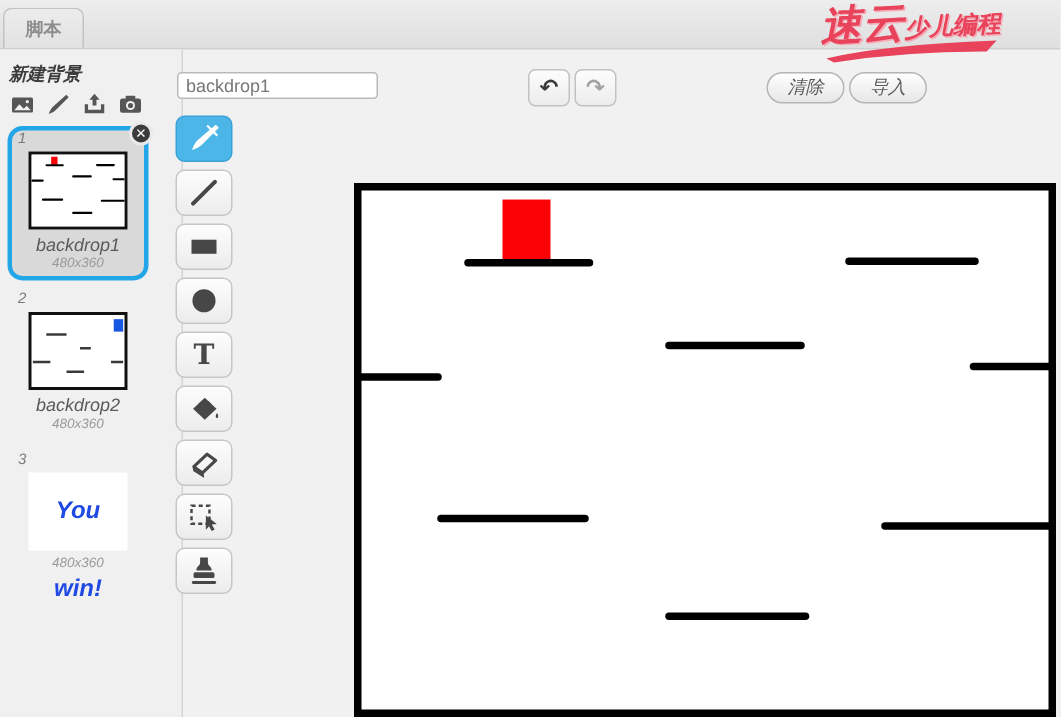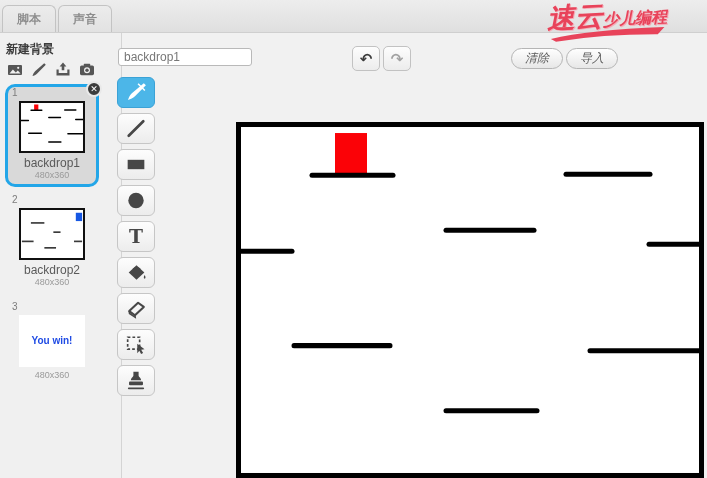--- a/index.html
+++ b/index.html
@@ -19,37 +19,37 @@
   
   .logo { position:absolute; left:536px; top:2px; width:142px; text-align:center;
           transform:rotate(-3deg); color:#e8435a; line-height:1;
           text-shadow:1px 1px 0 #f6aab6; white-space:nowrap; pointer-events:none; }
   .logo .p1 { font-family:"Liberation Serif","DejaVu Serif",serif; font-style:italic; font-weight:bold; font-size:28px; }
   .logo .p2 { font-family:"Liberation Serif","DejaVu Serif",serif; font-style:italic; font-weight:bold; font-size:16px; }
   .logo svg { display:block; margin:-2px auto 0; }
 
   
   .sidebar { position:absolute; left:0; top:33px; width:122px; height:445px;
-             background:#f0f0f0; border-right:1px solid #d4d4d4; }
+             background:#f0f0f0; border-right:1px solid #d4d4d4;font-style:italic; }
   .nb-label { font-size:12px; font-weight:bold; color:#3c3c3c; margin:8px 0 4px 6px; }
   .nb-icons { display:flex; gap:6px; margin-left:6px; align-items:center; }
   .nb-icons span { cursor:pointer; display:inline-flex; }
 
   .bd-list { margin-top:6px; }
   .bd-item { position:relative; width:94px; margin:0 0 4px 5px; padding:12px 0 4px;
              text-align:center; border:3px solid transparent; border-radius:10px; cursor:pointer; }
   .bd-item.selected { background:#d9d9d9; border-color:#23a6e8; }
   .bd-index { position:absolute; left:4px; top:0; font-size:10px; color:#7c7c7c; }
   .bd-close { position:absolute; right:-6px; top:-6px; width:16px; height:16px; border-radius:50%;
               background:#3c3c3c; border:2px solid #e9e9e9; color:#fff; font-size:9px; line-height:12px;
               text-align:center; cursor:pointer; font-weight:bold; }
   .bd-thumb { width:66px; height:52px; margin:2px auto 3px; background:#fff; position:relative; }
   .bd-thumb.bordered { border:2px solid #101010; }
   .bd-thumb svg { display:block; width:100%; height:100%; }
-  .bd-thumb .winlabel { font-size:10px; font-weight:bold; line-height:52px; }
+  .bd-thumb .winlabel { font-size:16px; font-weight:bold; line-height:52px; }
   .bd-name { font-size:12px; color:#5a5a5a; }
   .bd-size { font-size:9px; color:#9a9a9a; }
 
   
   .name-input { position:absolute; left:118px; top:48px; width:134px; height:18px;
                 font-size:12px; color:#777; padding:1px 5px; border:1px solid #b9b9b9;
                 border-radius:3px; background:#fff; outline:none; }
   .icon-btn { position:absolute; width:28px; height:25px; border:1px solid #c2c2c2; border-radius:5px;
               background:linear-gradient(#fdfdfd,#ececec); font-size:15px; font-weight:bold;
               text-align:center; line-height:23px; cursor:pointer; }
@@ -73,21 +73,20 @@
   .canvas-wrap svg { display:block; }
 </style>
 </head>
 <body>
 
 <div id="app">
 
   <div class="header">
     <div class="tabs" id="tabs">
         <div class="tab">脚本</div>
-        <div class="tab">声音</div>
       </div>
   </div>
 
   <div class="logo">
     <span class="p1">速云</span><span class="p2">少儿编程</span>
     <svg width="118" height="12" viewBox="0 0 118 12">
       <path d="M2 8 Q40 1 116 2 L109 9 Q55 6 7 11 Z" fill="#e8435a"></path>
     </svg>
   </div>
 

